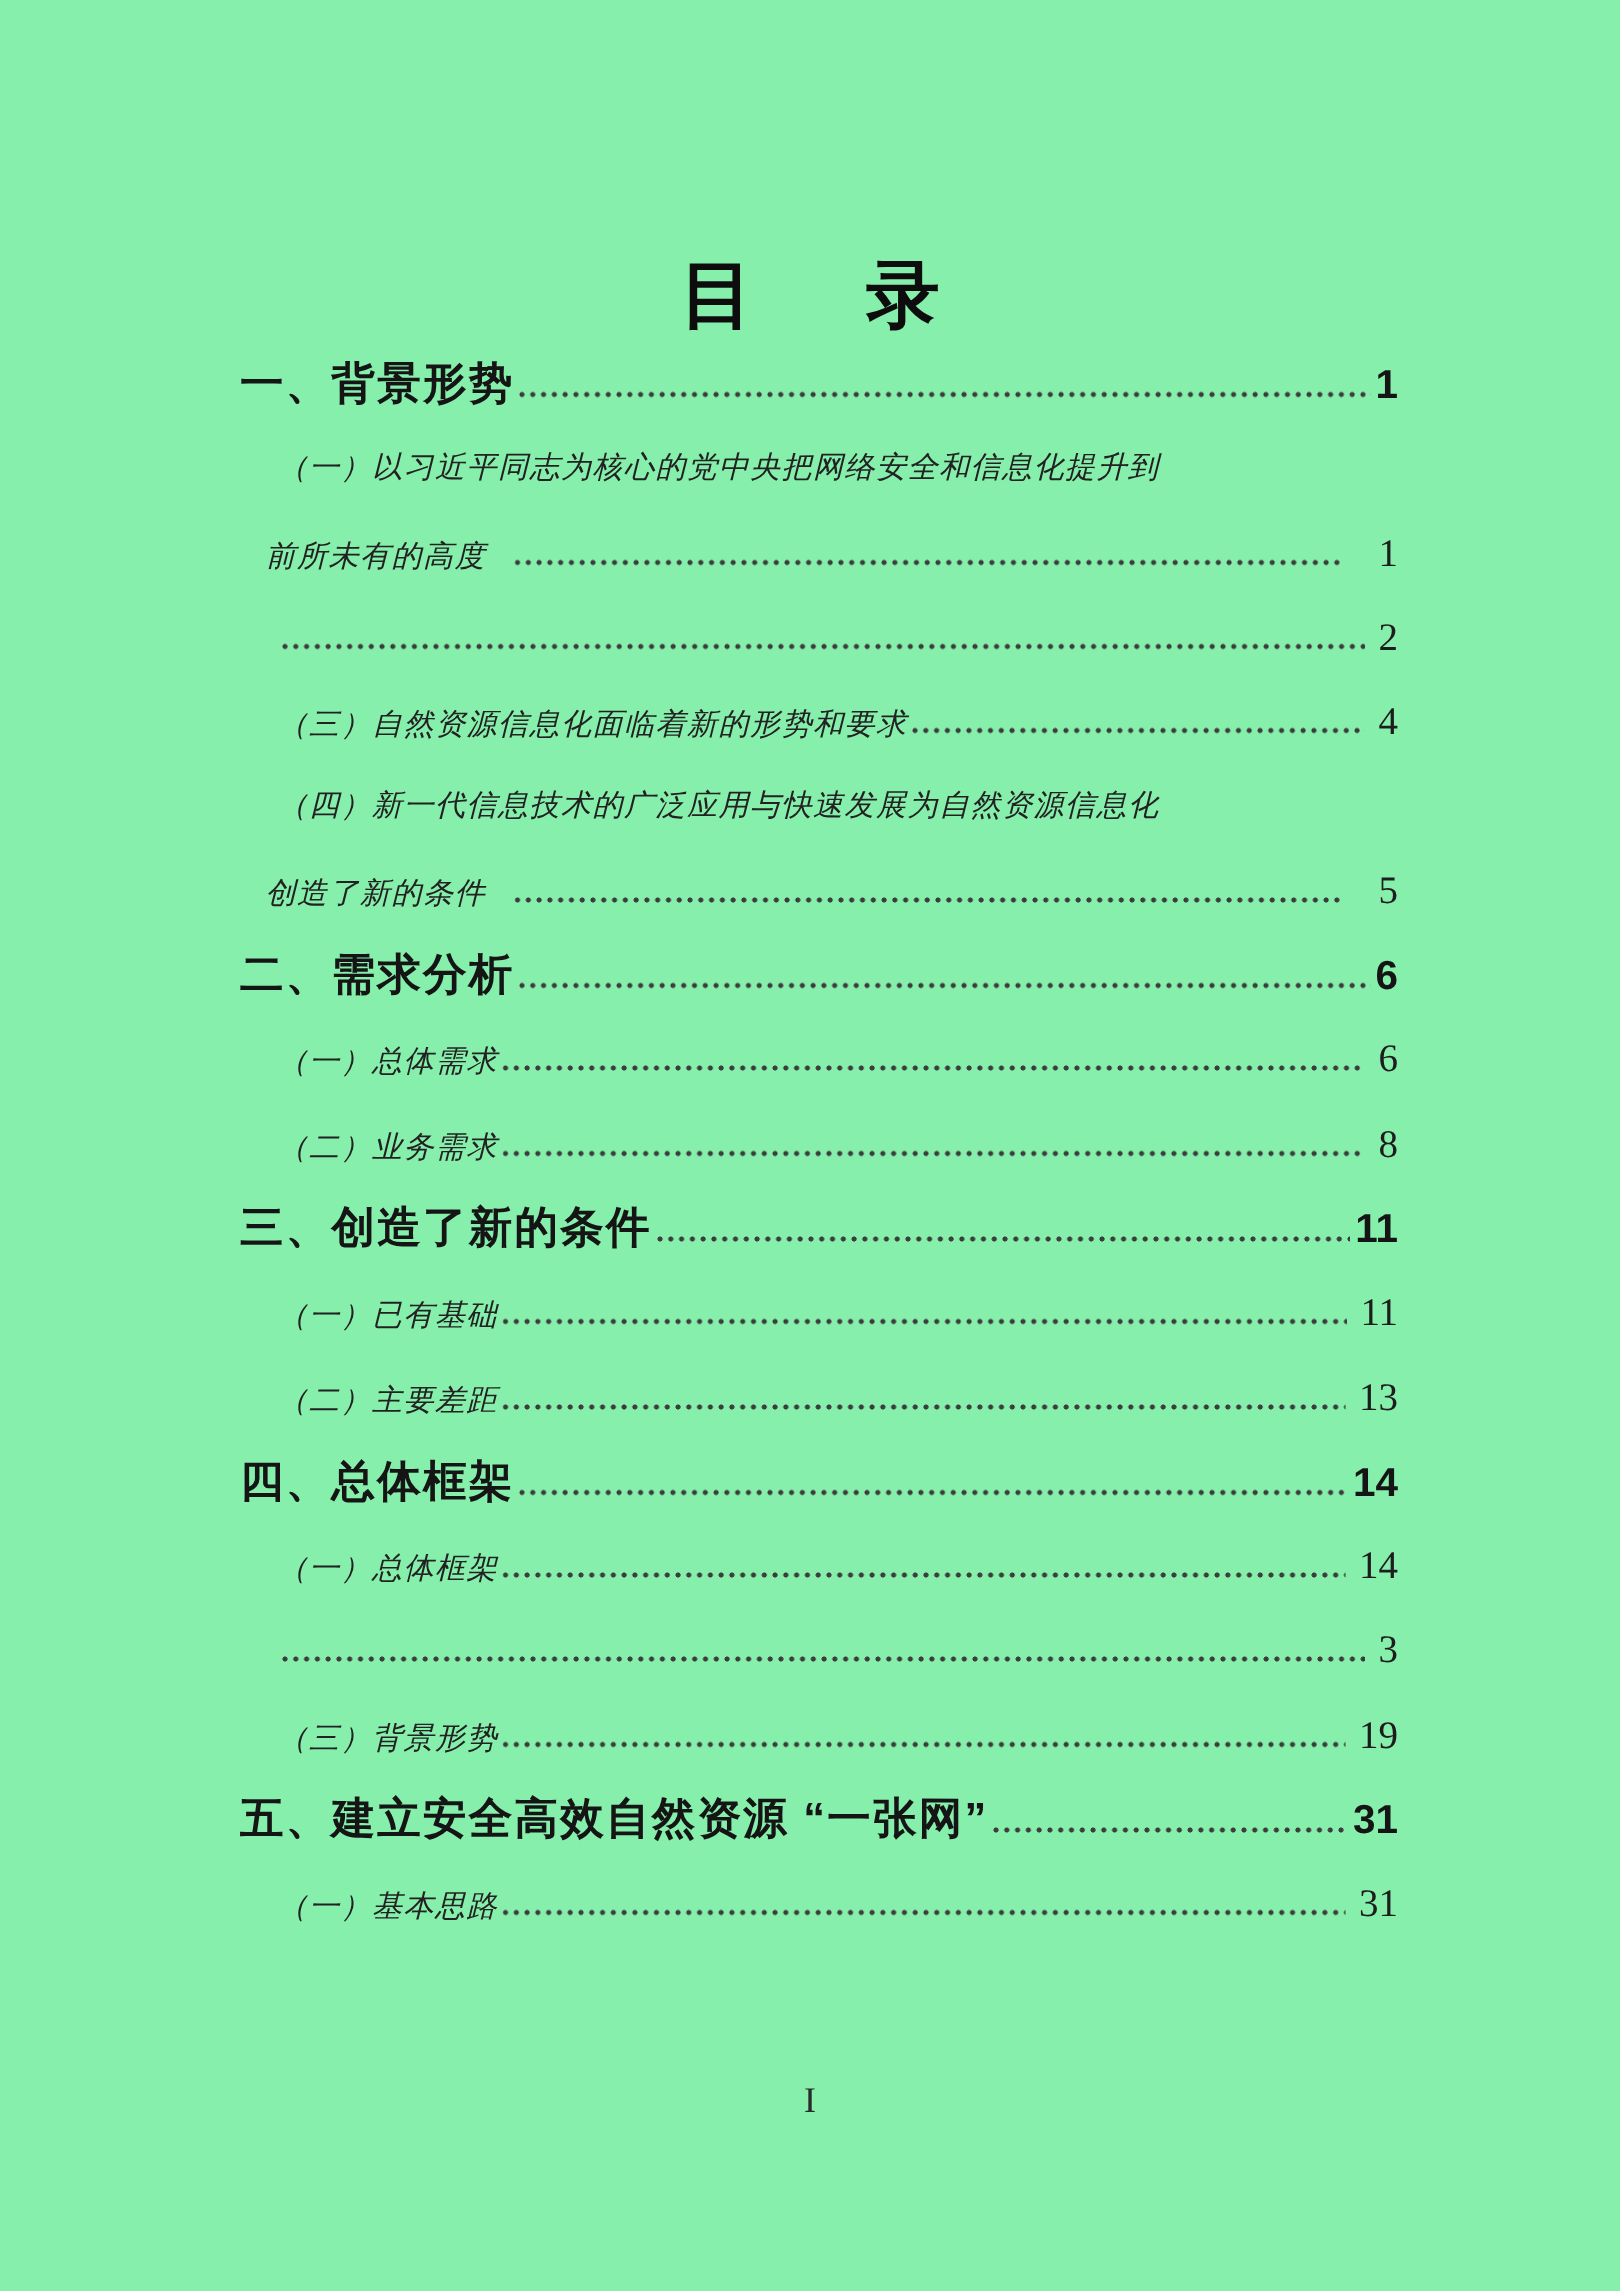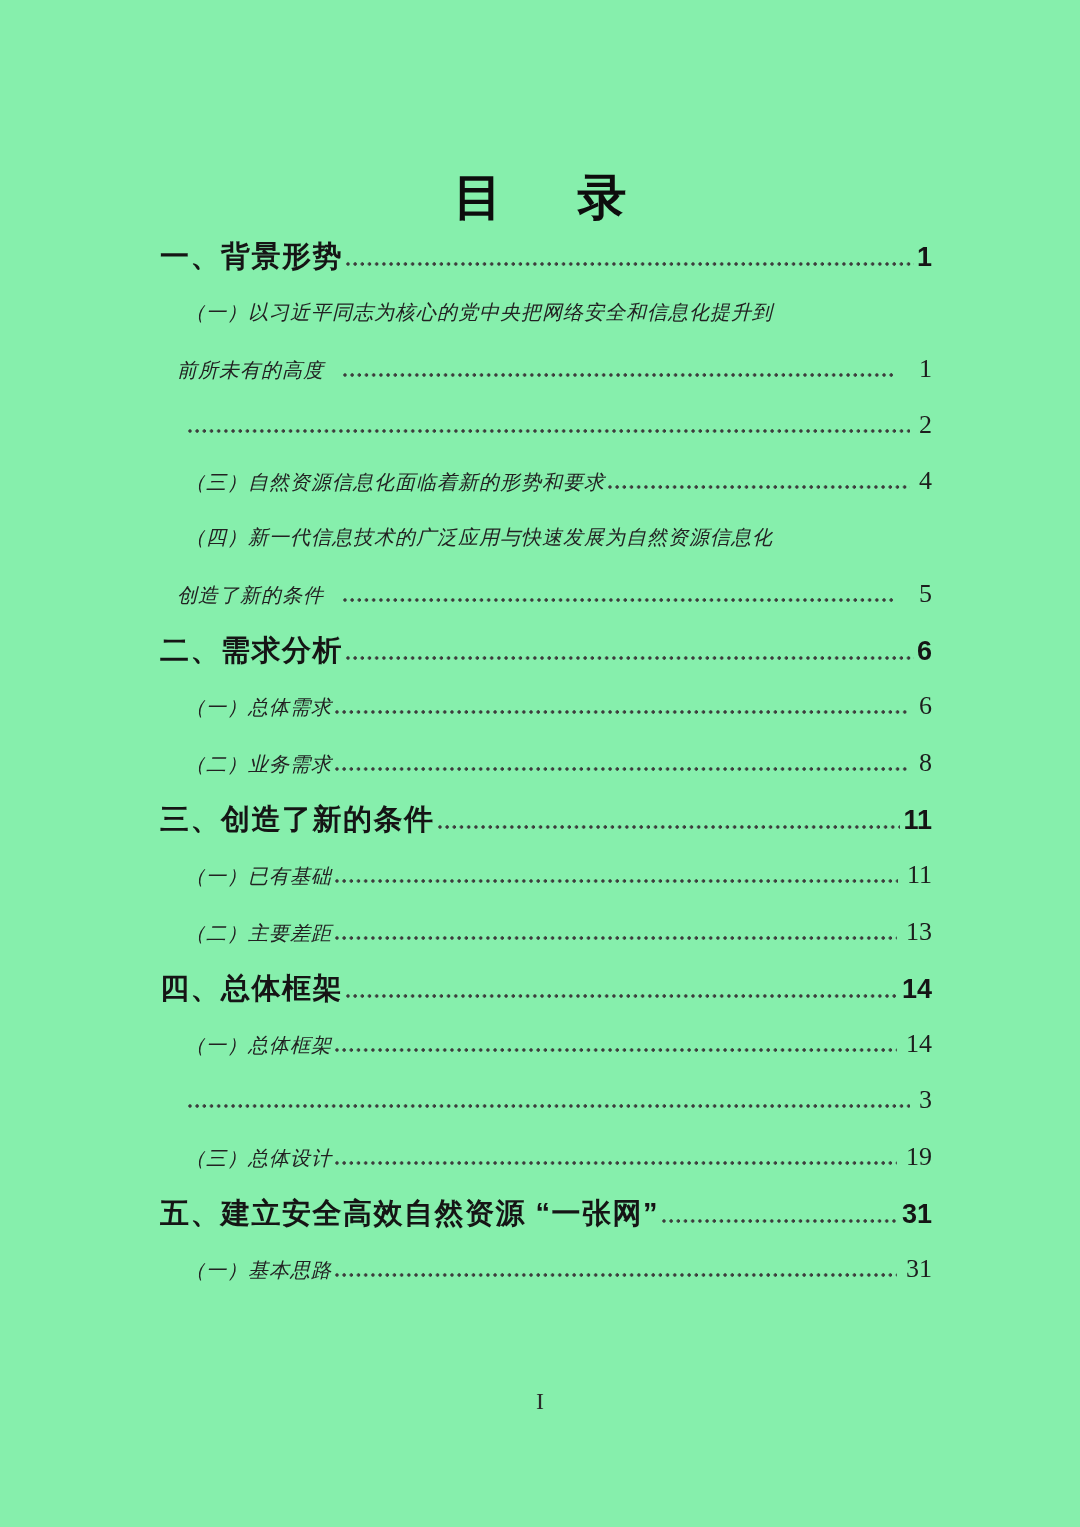--- a/index.html
+++ b/index.html
@@ -195,21 +195,21 @@
       <span class="leader"></span>
       <span class="pg">14</span>
     </div>
 
     <div class="row sub">
       <span class="leader"></span>
       <span class="pg">3</span>
     </div>
 
     <div class="row sub">
-      <span class="txt">（三）总体设计</span>
+      <span class="txt">（三）背景形势</span>
       <span class="leader"></span>
       <span class="pg">19</span>
     </div>
 
 
     <div class="row h1">
       <span class="txt">五、建立安全高效自然资源 “一张网”</span>
       <span class="leader"></span>
       <span class="pg">31</span>
     </div>

